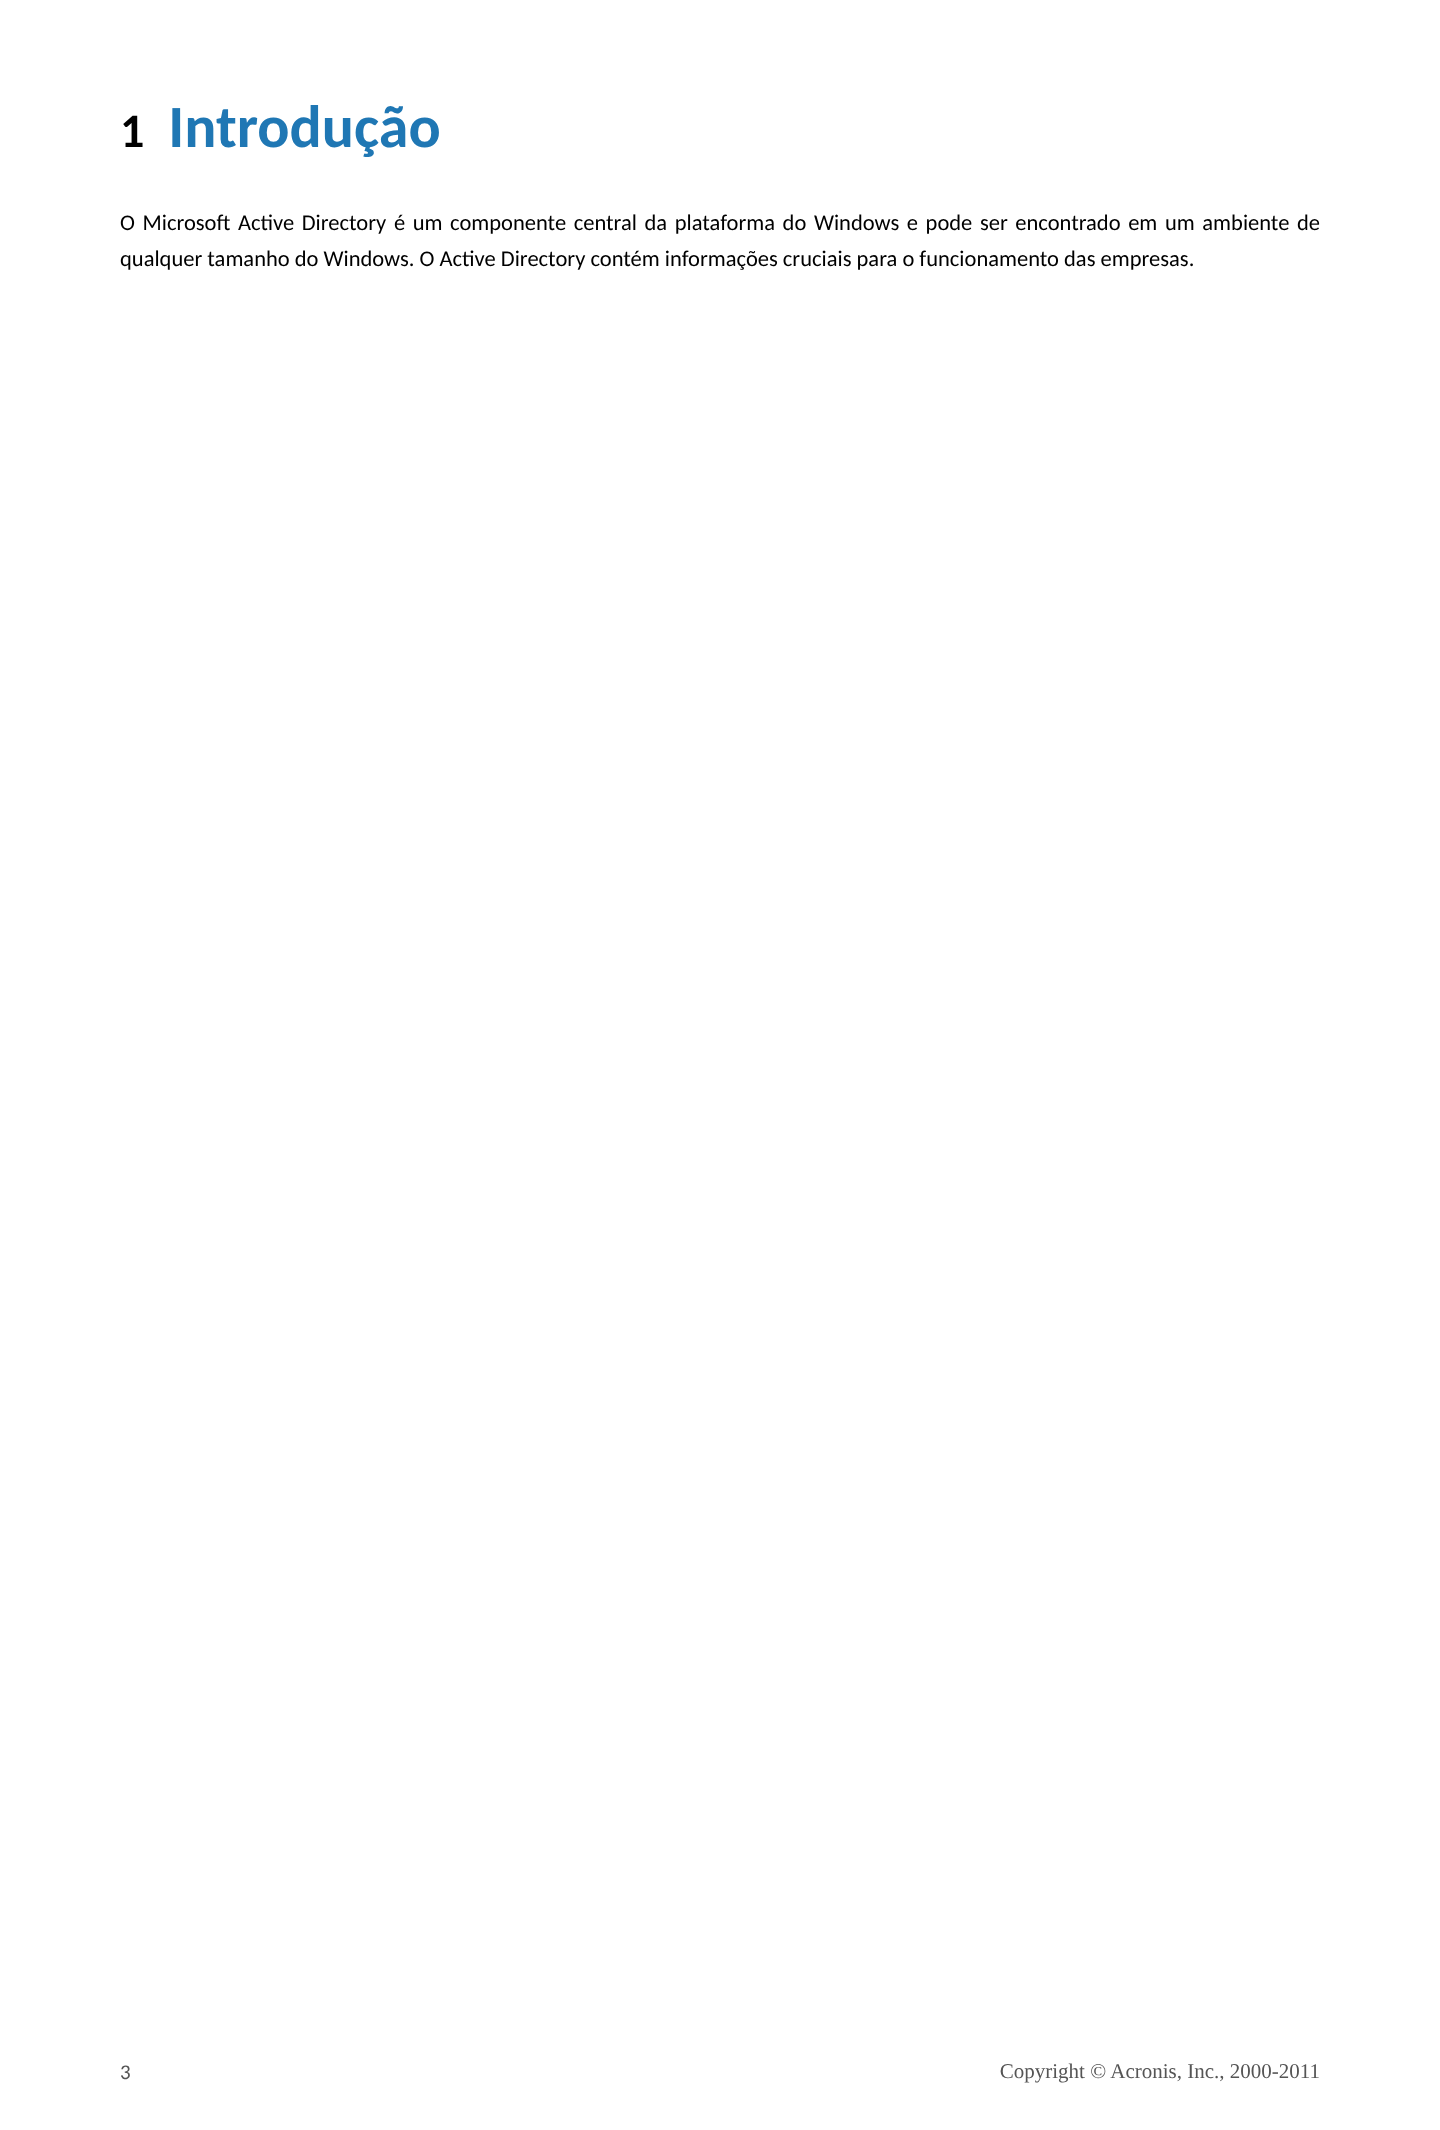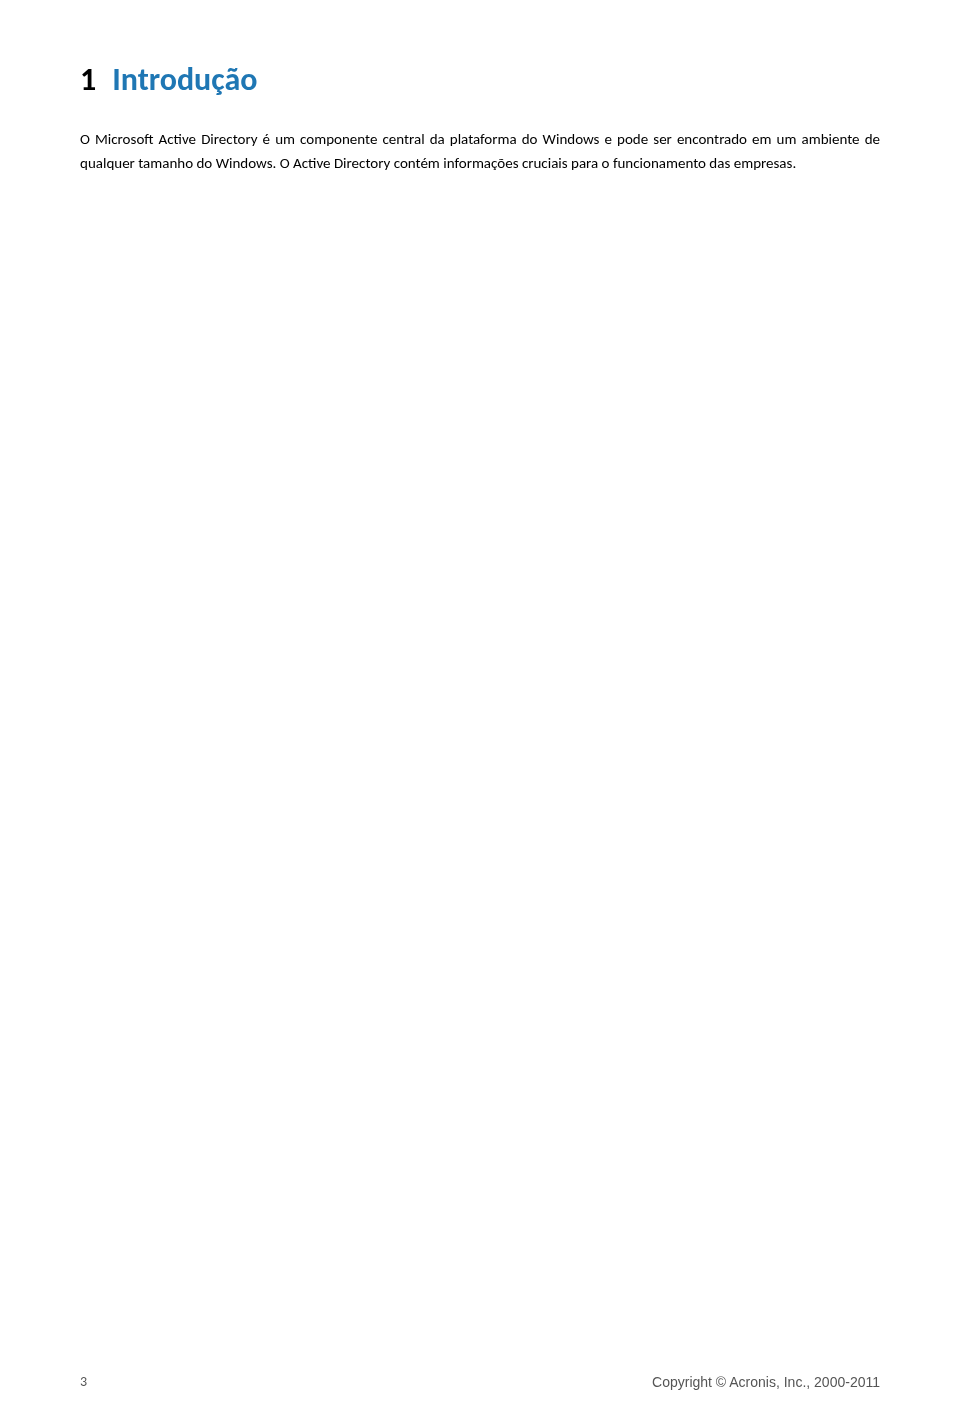--- a/index.html
+++ b/index.html
@@ -33,21 +33,21 @@
     }
 
     .section-number {
       font-size: 32px;
       font-weight: bold;
       color: #000000;
       font-family: 'Calibri', Arial, sans-serif;
     }
 
     .section-title {
-      font-size: 32px;
+      font-size: 40px;
       font-weight: bold;
       color: #1F77B4;
       font-family: 'Calibri', Arial, sans-serif;
     }
 
     .section-body {
       margin-bottom: 24px;
     }
 
     .paragraph {
@@ -73,21 +73,21 @@
 
     .page-number {
       font-size: 14px;
       color: #555555;
       font-family: 'Calibri', Arial, sans-serif;
     }
 
     .copyright {
       font-size: 14px;
       color: #555555;
-      font-family: Liberation Sans, sans-serif;
+      font-family: Liberation Serif, serif;
     }
   </style>
 </head>
 <body>
 
 <div class="page">
 
   <div class="section-heading">
     <span class="section-number">1</span>
     <span class="section-title">Introdução</span>

